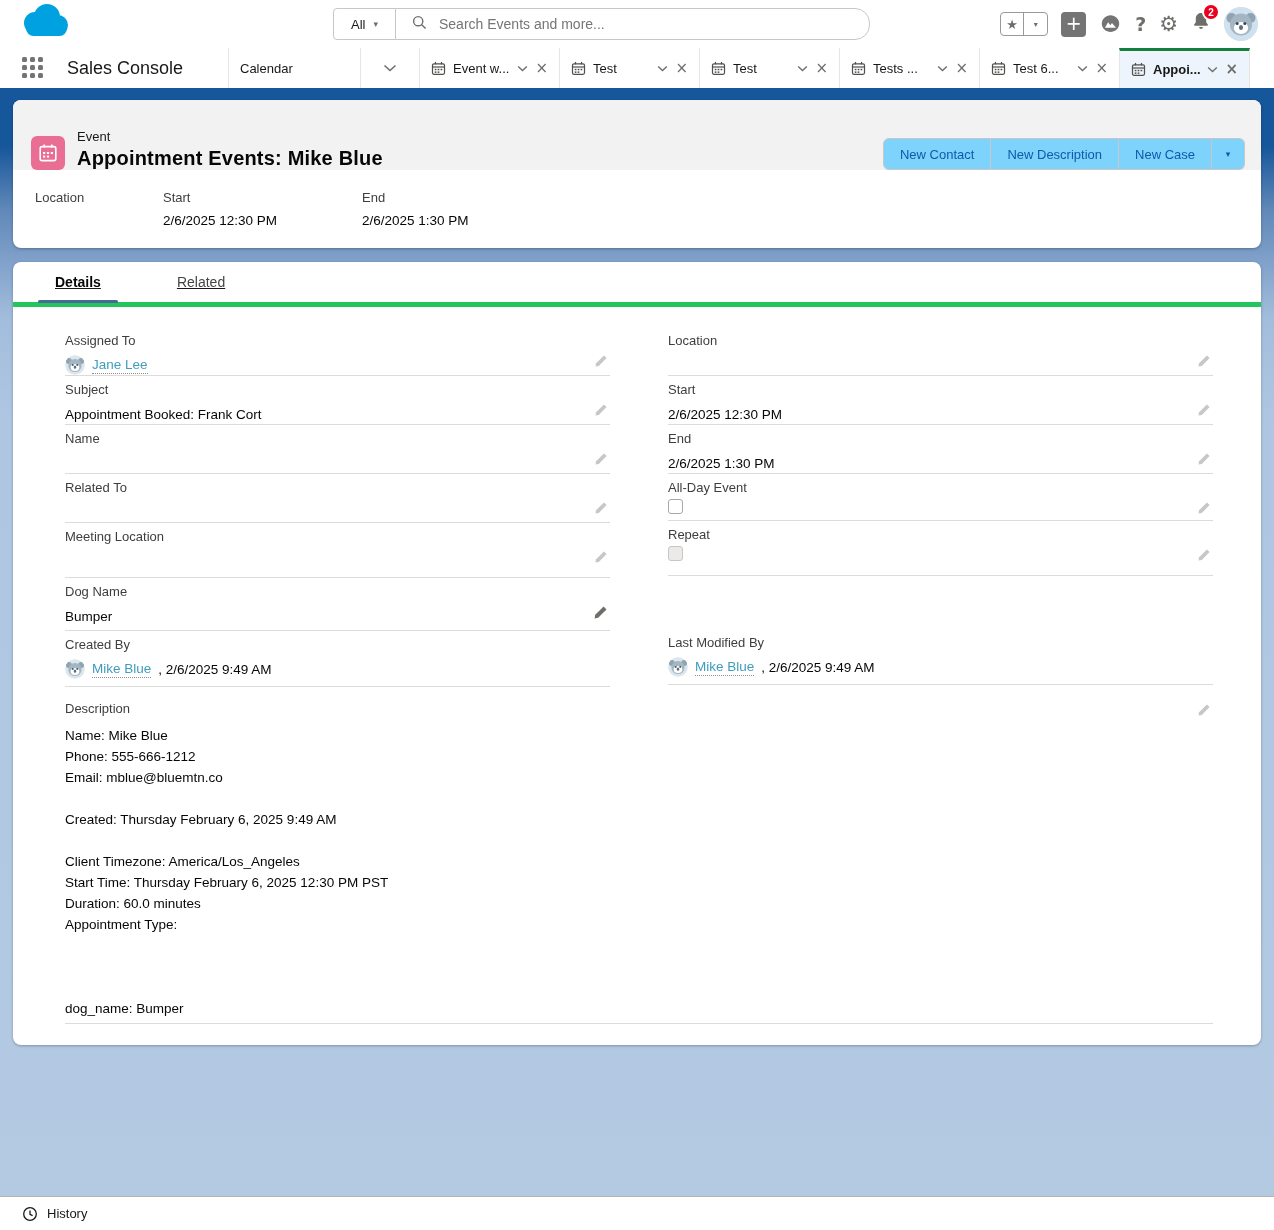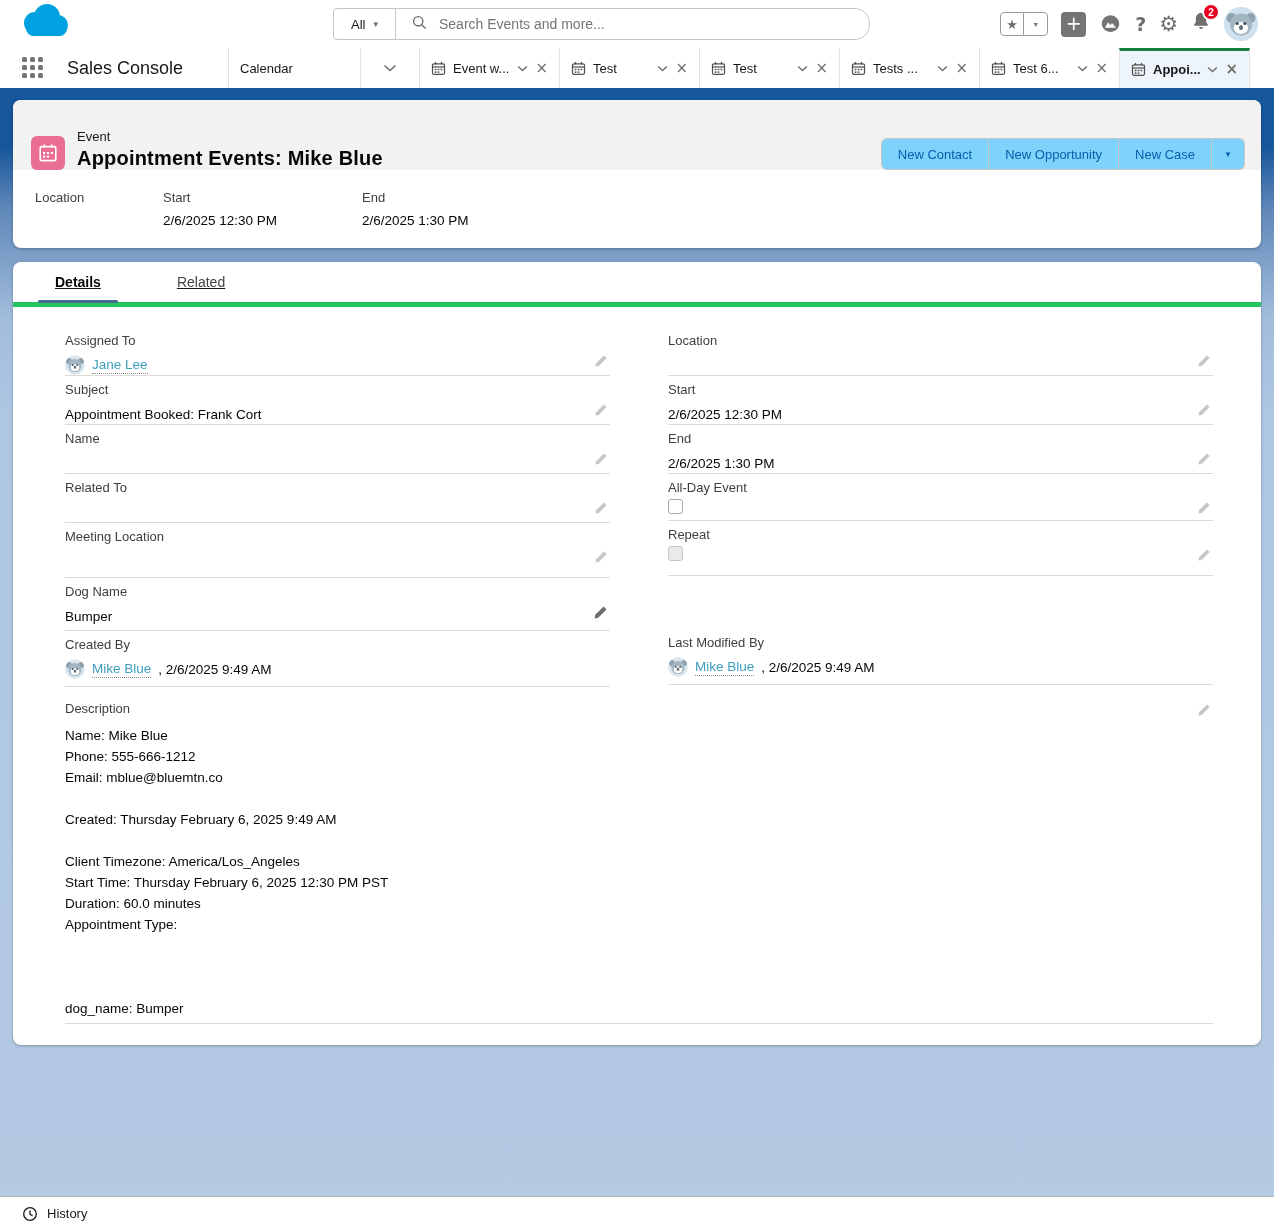--- a/index.html
+++ b/index.html
@@ -391,21 +391,21 @@
               <rect x="8.9" y="12.6" width="2.2" height="2"></rect>
             </g>
           </svg>
       </span>
       <div class="rec-meta">
         <div class="rec-entity">Event</div>
         <div class="rec-title">Appointment Events: Mike Blue</div>
       </div>
       <div class="actions">
         <button class="abtn first">New Contact</button>
-        <button class="abtn">New Opportunity</button>
+        <button class="abtn">New Description</button>
         <button class="abtn">New Case</button>
         <button class="abtn acaret glyph">▾</button>
       </div>
     </div>
     <div class="rec-fields">
       <div class="cf-loc">
         <div class="cf-label">Location</div>
         <div class="cf-val"></div>
       </div>
       <div class="cf-start">

